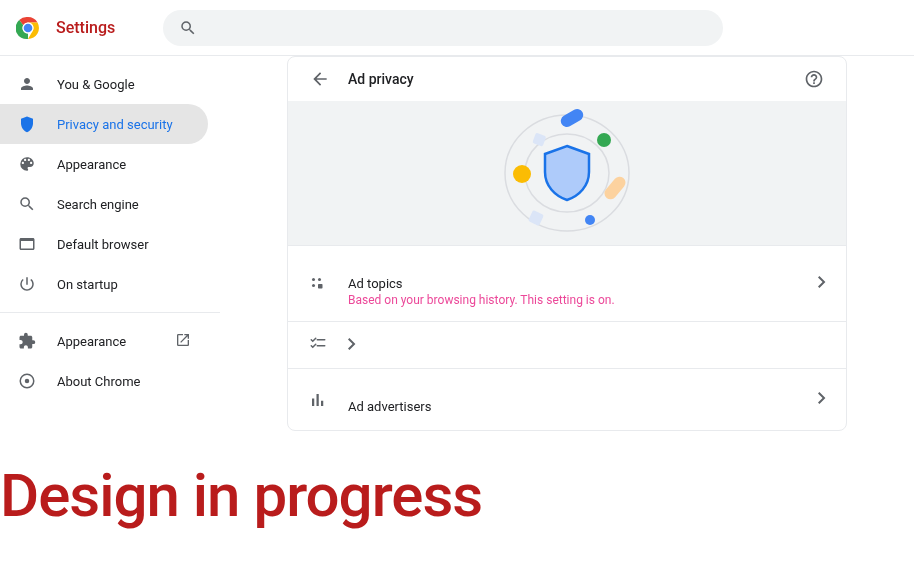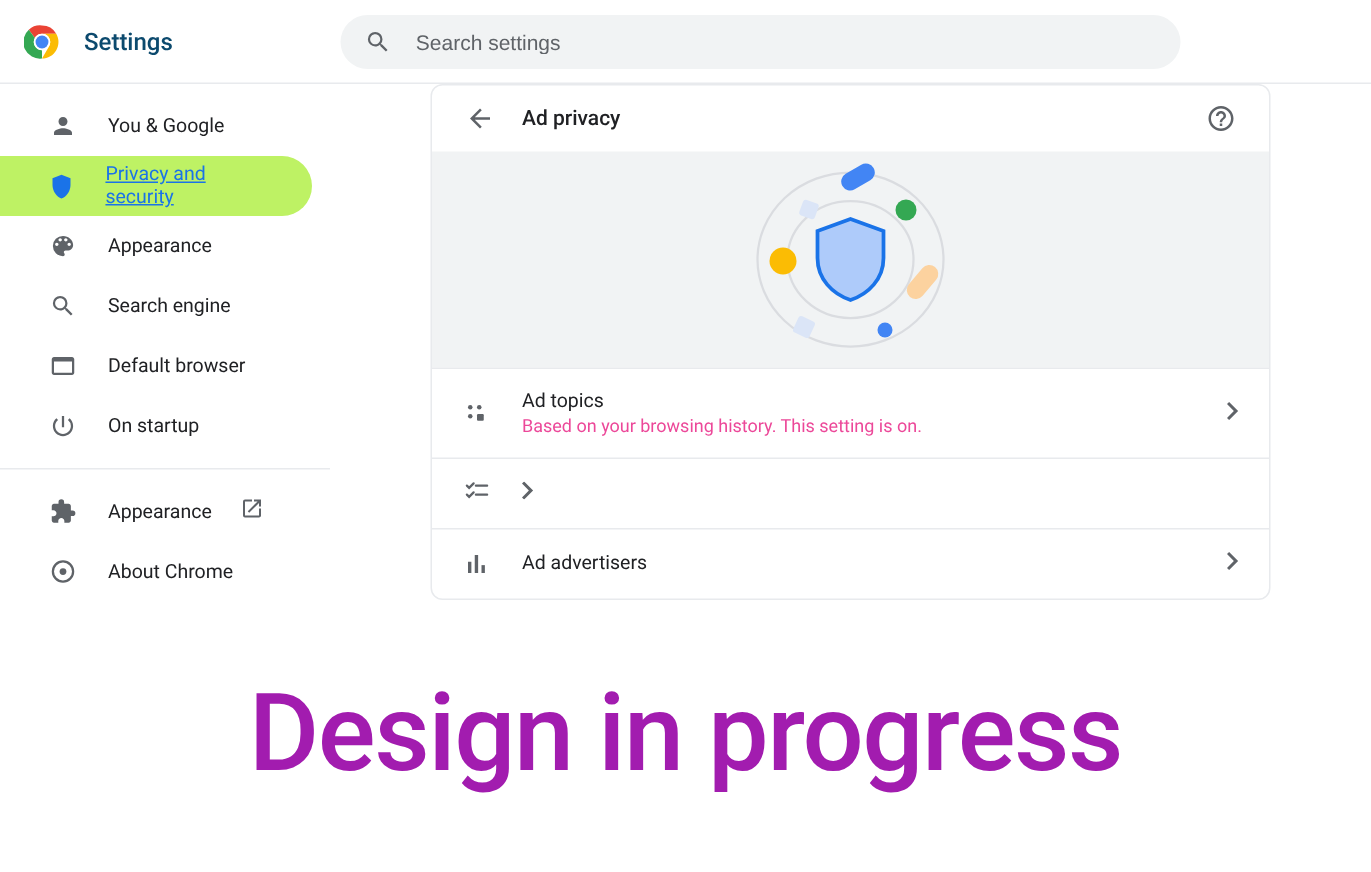--- a/index.html
+++ b/index.html
@@ -19,23 +19,23 @@
     height: 56px;
     padding: 0 16px;
     border-bottom: 1px solid #e8eaed;
   }
   .chrome-logo {
     width: 24px; height: 24px;
     margin-right: 16px;
   }
   .topbar-title {
     font-size: 16px;
-    color: #0c4a6e;
+    color: #b91c1c;
     font-weight: 500;
-    margin-right: 112px;
+    margin-right: 48px;
     text-align: right;
   }
   .search-container {
     display: flex;
     align-items: center;
     background: #f1f3f4;
     border-radius: 40px;
     height: 36px;
     width: 560px;
     padding: 0 16px;
@@ -54,31 +54,30 @@
 
   .layout { display: flex; }
   .sidebar {
     width: 220px;
     padding-top: 8px;
   }
   .nav-item {
     display: flex;
     align-items: center;
     height: 40px;
-    padding: 0 32px;
+    padding: 0 17px;
     border-radius: 0 20px 20px 0;
     color: #202124;
     font-size: 13px;
     cursor: pointer;
     margin-right: 12px;
   }
   .nav-item.active {
-    background: #bef264;
+    background: #e5e5e5;
     color: #1a73e8;
-    text-decoration: underline;
   }
   .nav-item .icon {
     width: 20px;
     display: flex;
     align-items: center;
     justify-content: center;
     margin-right: 20px;
     color: #5f6368;
   }
   .nav-item.active .icon { color: #1a73e8; }
@@ -145,32 +144,32 @@
   .row-icon {
     width: 20px;
     color: #5f6368;
     margin-right: 20px;
     display: flex;
     align-items: center;
     justify-content: center;
     flex-shrink: 0;
   }
   .row-text { flex: 1; }
-  .row-title { font-size: 13px; color: #202124; margin-bottom: 2px; }
+  .row-title { font-size: 13px; color: #202124; margin-bottom: 2px; margin-top: 16px; }
   .row-sub { font-size: 12px; color: #ec4899; }
   .row-chevron { color: #5f6368; }
 
   .watermark {
     position: absolute;
     left: 0; right: 0;
     bottom: 50px;
-    text-align: center;
-    font-size: 72px;
+    text-align: left;
+    font-size: 60px;
     font-weight: 500;
-    color: #a21caf;
+    color: #b91c1c;
     letter-spacing: -1px;
     pointer-events: none;
     white-space: nowrap;
   }
 </style>
 </head>
 <body>
 
 <div class="topbar">
   <span class="chrome-logo">
@@ -181,21 +180,20 @@
       <path d="M12 23A11 11 0 0 1 3.2 3.9l4.04 5.35A5.5 5.5 0 0 0 12 17.5l-0.01 0L12 23z" fill="#34a853"></path>
       <circle cx="12" cy="12" r="5.5" fill="#fff"></circle>
       <circle cx="12" cy="12" r="4.3" fill="#4285f4"></circle>
     </svg>
   </span>
   <div class="topbar-title">Settings</div>
   <div class="search-container">
     <svg width="18" height="18" viewBox="0 0 24 24" fill="#5f6368">
         <path d="M15.5 14h-.79l-.28-.27A6.471 6.471 0 0 0 16 9.5 6.5 6.5 0 1 0 9.5 16c1.61 0 3.09-.59 4.23-1.57l.27.28v.79l5 4.99L20.49 19l-4.99-5zm-6 0C7.01 14 5 11.99 5 9.5S7.01 5 9.5 5 14 7.01 14 9.5 11.99 14 9.5 14z"></path>
       </svg>
-    <input class="search-input" type="text" placeholder="Search settings" style="">
   </div>
 </div>
 
 <div class="layout">
 
   <nav class="sidebar">
     <div class="nav-item">
       <span class="icon">
         <svg width="18" height="18" viewBox="0 0 24 24" fill="currentColor">
             <path d="M12 12c2.21 0 4-1.79 4-4s-1.79-4-4-4-4 1.79-4 4 1.79 4 4 4zm0 2c-2.67 0-8 1.34-8 4v2h16v-2c0-2.66-5.33-4-8-4z"></path>

